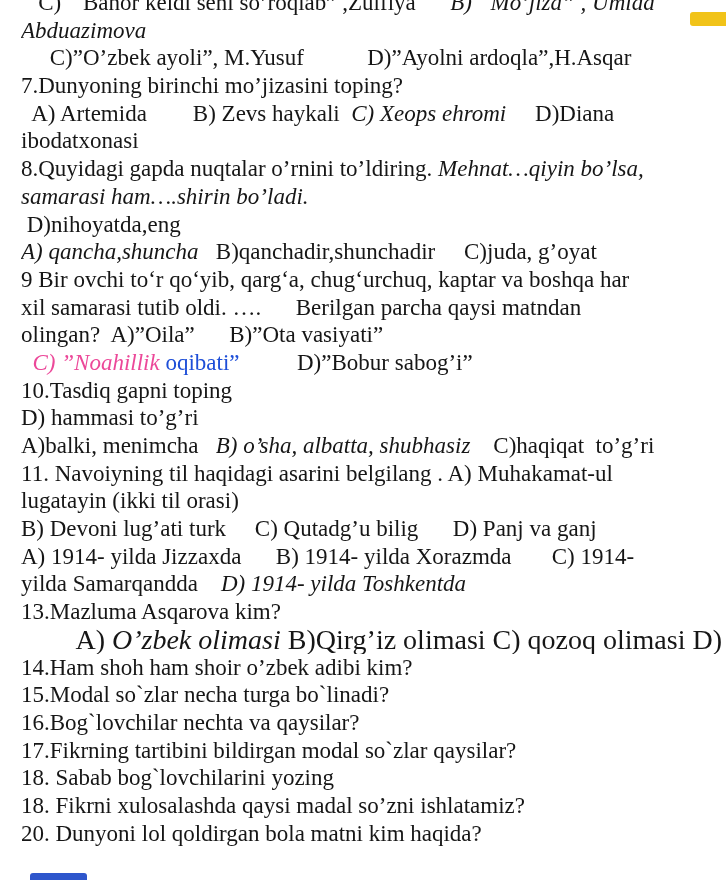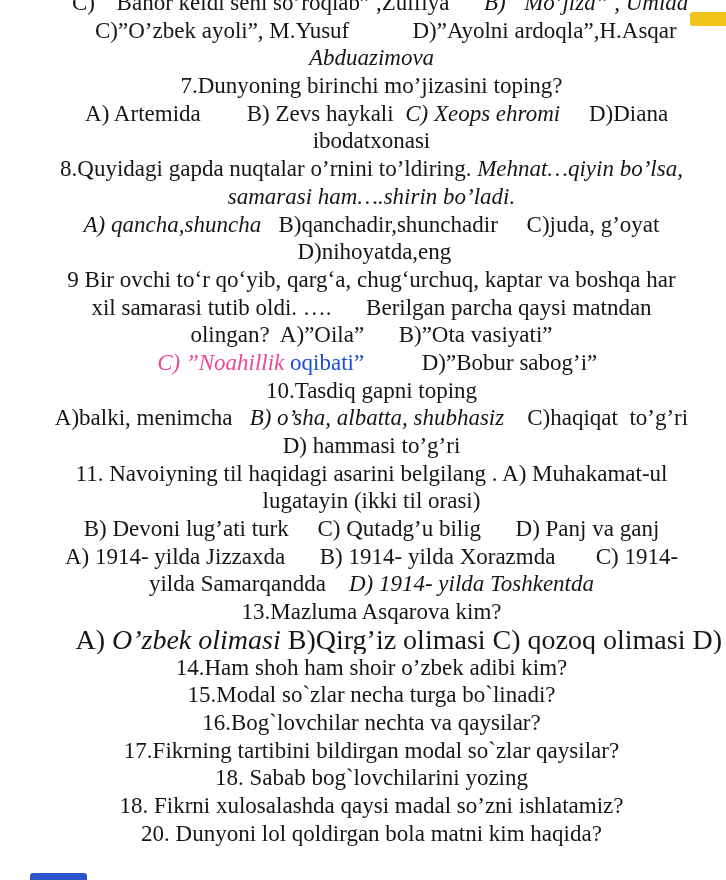--- a/index.html
+++ b/index.html
@@ -8,21 +8,20 @@
     background: #ffffff;
   }
   .page {
     position: relative;
     width: 726px;
     height: 880px;
     overflow: hidden;
     background: #ffffff;
     font-family: "Liberation Serif", "DejaVu Serif", serif;
     color: #161616;
-    text-align: center;
   }
   .doc {
     position: absolute;
     top: -11px;
     left: 0;
     right: 0;
     padding-left: 21px;
     padding-right: 4px;
     font-size: 23px;
   }
@@ -51,36 +50,36 @@
     border-radius: 3px 3px 0 0;
   }
 </style>
 </head>
 <body>
 
 <div class="page">
   <div class="mark-yellow" style="background: rgb(241, 195, 25);"></div>
   <div class="doc">
       <div class="line"><span>   C)  “Bahor keldi seni so’roqlab” ,Zulfiya</span><span>      </span><span class="i">B) “Mo’jiza” , Umida</span></div>
+      <div class="line"><span class="i">Abduazimova</span></div>
       <div class="line"><span>     C)”O’zbek ayoli”, M.Yusuf           D)”Ayolni ardoqla”,H.Asqar</span></div>
-      <div class="line"><span class="i">Abduazimova</span></div>
       <div class="line"><span class="b">7.Dunyoning birinchi mo’jizasini toping?</span></div>
       <div class="line"><span>  A) Artemida        B) Zevs haykali  </span><span class="i">C) Xeops ehromi</span><span>     D)Diana</span></div>
       <div class="line"><span>ibodatxonasi</span></div>
       <div class="line"><span class="b">8.Quyidagi gapda nuqtalar o’rnini to’ldiring.</span><span class="i"> Mehnat…qiyin bo’lsa,</span></div>
       <div class="line"><span class="i">samarasi ham….shirin bo’ladi.</span></div>
+      <div class="line"><span> D)nihoyatda,eng</span></div>
       <div class="line"><span class="i">A) qancha,shuncha</span><span>   B)qanchadir,shunchadir     C)juda, g’oyat</span></div>
-      <div class="line"><span> D)nihoyatda,eng</span></div>
       <div class="line"><span class="b">9</span><span> Bir ovchi to‘r qo‘yib, qarg‘a, chug‘urchuq, kaptar va boshqa har</span></div>
       <div class="line"><span>xil samarasi tutib oldi. </span><span class="b">….      Berilgan parcha qaysi matndan</span></div>
       <div class="line"><span class="b">olingan?</span><span>  A)”Oila”      B)”Ota vasiyati”</span></div>
       <div class="line"><span>  </span><span class="i" style="color: #ec4899;">C) ”Noahillik</span><span style="color: #1d4ed8;"> oqibati”</span><span>          D)”Bobur sabog’i”</span></div>
       <div class="line"><span class="b">10.Tasdiq gapni toping</span></div>
+      <div class="line"><span>D) hammasi to’g’ri</span></div>
       <div class="line"><span>A)balki, menimcha   </span><span class="i">B) o’sha, albatta, shubhasiz</span><span>    C)haqiqat  to’g’ri</span></div>
-      <div class="line"><span>D) hammasi to’g’ri</span></div>
       <div class="line"><span class="b">11. Navoiyning til haqidagi asarini belgilang .</span><span> A) Muhakamat-ul</span></div>
       <div class="line"><span>lugatayin (ikki til orasi)</span></div>
       <div class="line"><span>B) Devoni lug’ati turk     C) Qutadg’u bilig      D) Panj va ganj</span></div>
       <div class="line"><span>A) 1914- yilda Jizzaxda      B) 1914- yilda Xorazmda       C) 1914-</span></div>
       <div class="line"><span>yilda Samarqandda    </span><span class="i">D) 1914- yilda Toshkentda</span></div>
       <div class="line"><span class="b">13.Mazluma Asqarova kim?</span></div>
       <div class="line" style="font-size: 28px;"><span>        A) </span><span class="i">O’zbek olimasi</span><span> B)Qirg’iz olimasi C) qozoq olimasi D)rus olimasi</span></div>
       <div class="line"><span class="b">14.Ham shoh ham shoir o’zbek adibi kim?</span></div>
       <div class="line"><span class="b">15.Modal so`zlar necha turga bo`linadi?</span></div>
       <div class="line"><span class="b">16.Bog`lovchilar nechta va qaysilar?</span></div>

